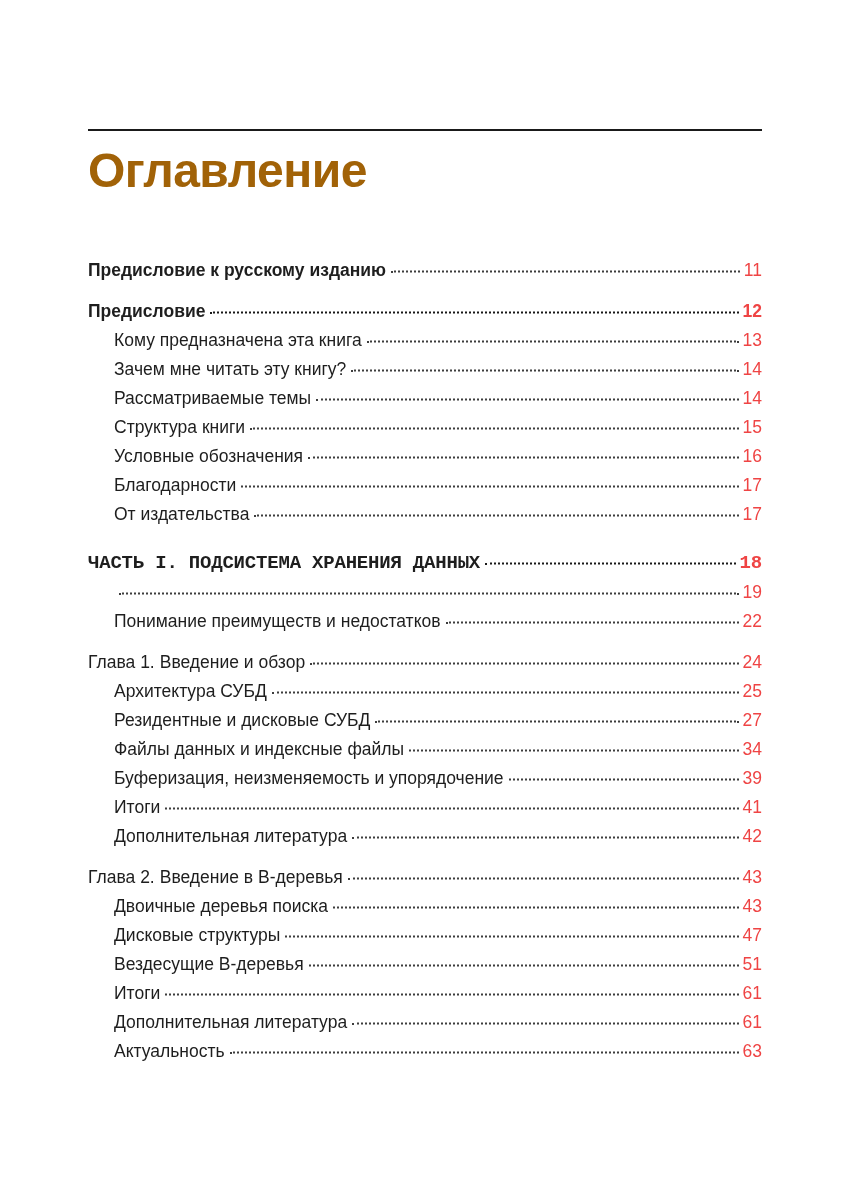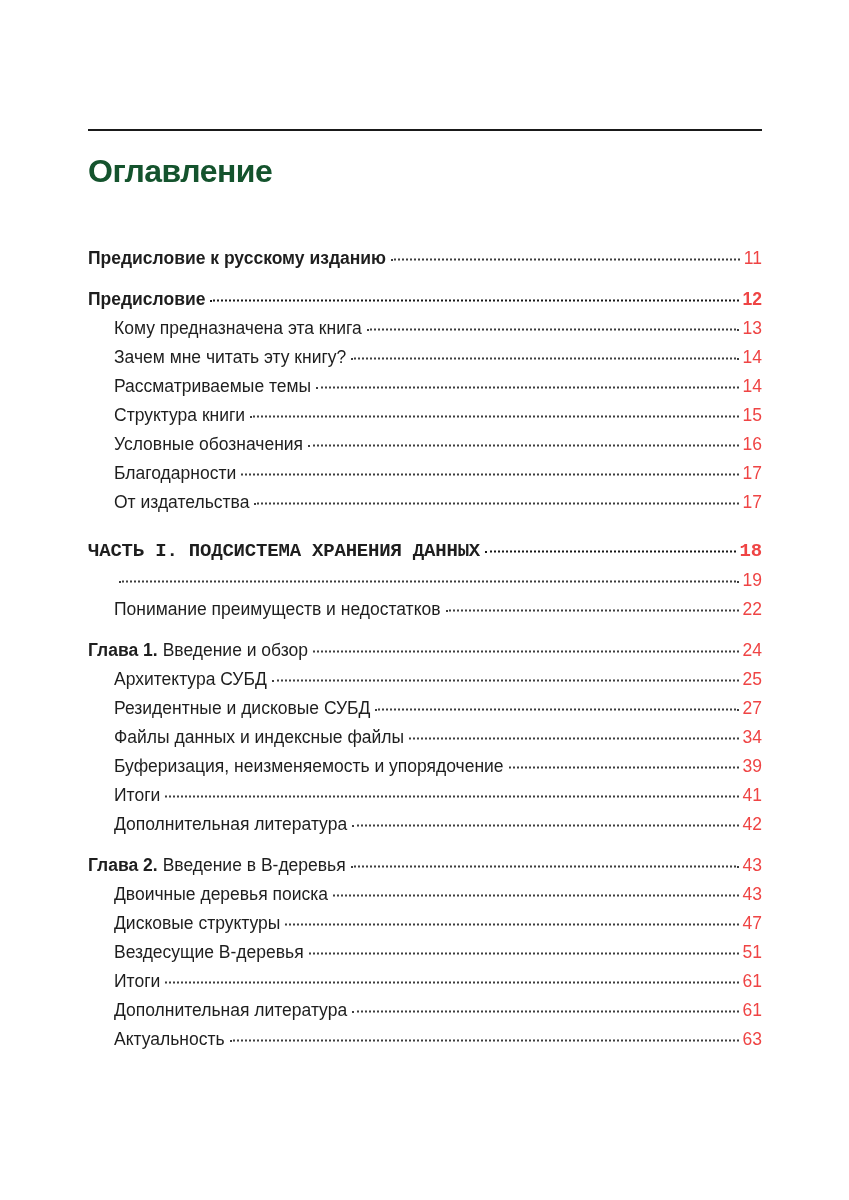--- a/index.html
+++ b/index.html
@@ -16,39 +16,39 @@
     padding: 129px 87px 0 88px;
     background: #ffffff;
   }
   .rule {
     height: 2px;
     background: #1a1a1a;
     width: 100%;
   }
   h1.title {
     margin-top: 15px;
-    font-size: 32px;
+    font-size: 48px;
     line-height: 50px;
     font-weight: bold;
     letter-spacing: -0.5px;
-    color: #14532d;
-  }
-  .toc { margin-top: 48px; }
+    color: #a16207;
+  }
+  .toc { margin-top: 60px; }
   .toc-row {
     display: flex;
     align-items: baseline;
     height: 29px;
     font-size: 17.5px;
     line-height: 29px;
     white-space: nowrap;
   }
   .toc-row.level1 { padding-left: 26px; }
   .toc-row.gap-lg { margin-top: 20px; }
   .toc-row.gap-md { margin-top: 12px; }
-  .toc-row .prefix { font-weight: bold; }
+  .toc-row .prefix { font-weight: normal; }
   .toc-row .prefix:not(:empty) { margin-right: 5px; }
   .toc-row.bold-label .label { font-weight: bold; }
   .toc-row.part { font-size: 19px; letter-spacing: -0.2px; font-family: Liberation Mono, monospace; }
   .dots {
     flex: 1 1 auto;
     border-bottom: 2px dotted #3d3d3d;
     margin: 0 4px 0 5px;
     transform: translateY(-3.5px);
     min-width: 12px;
   }

